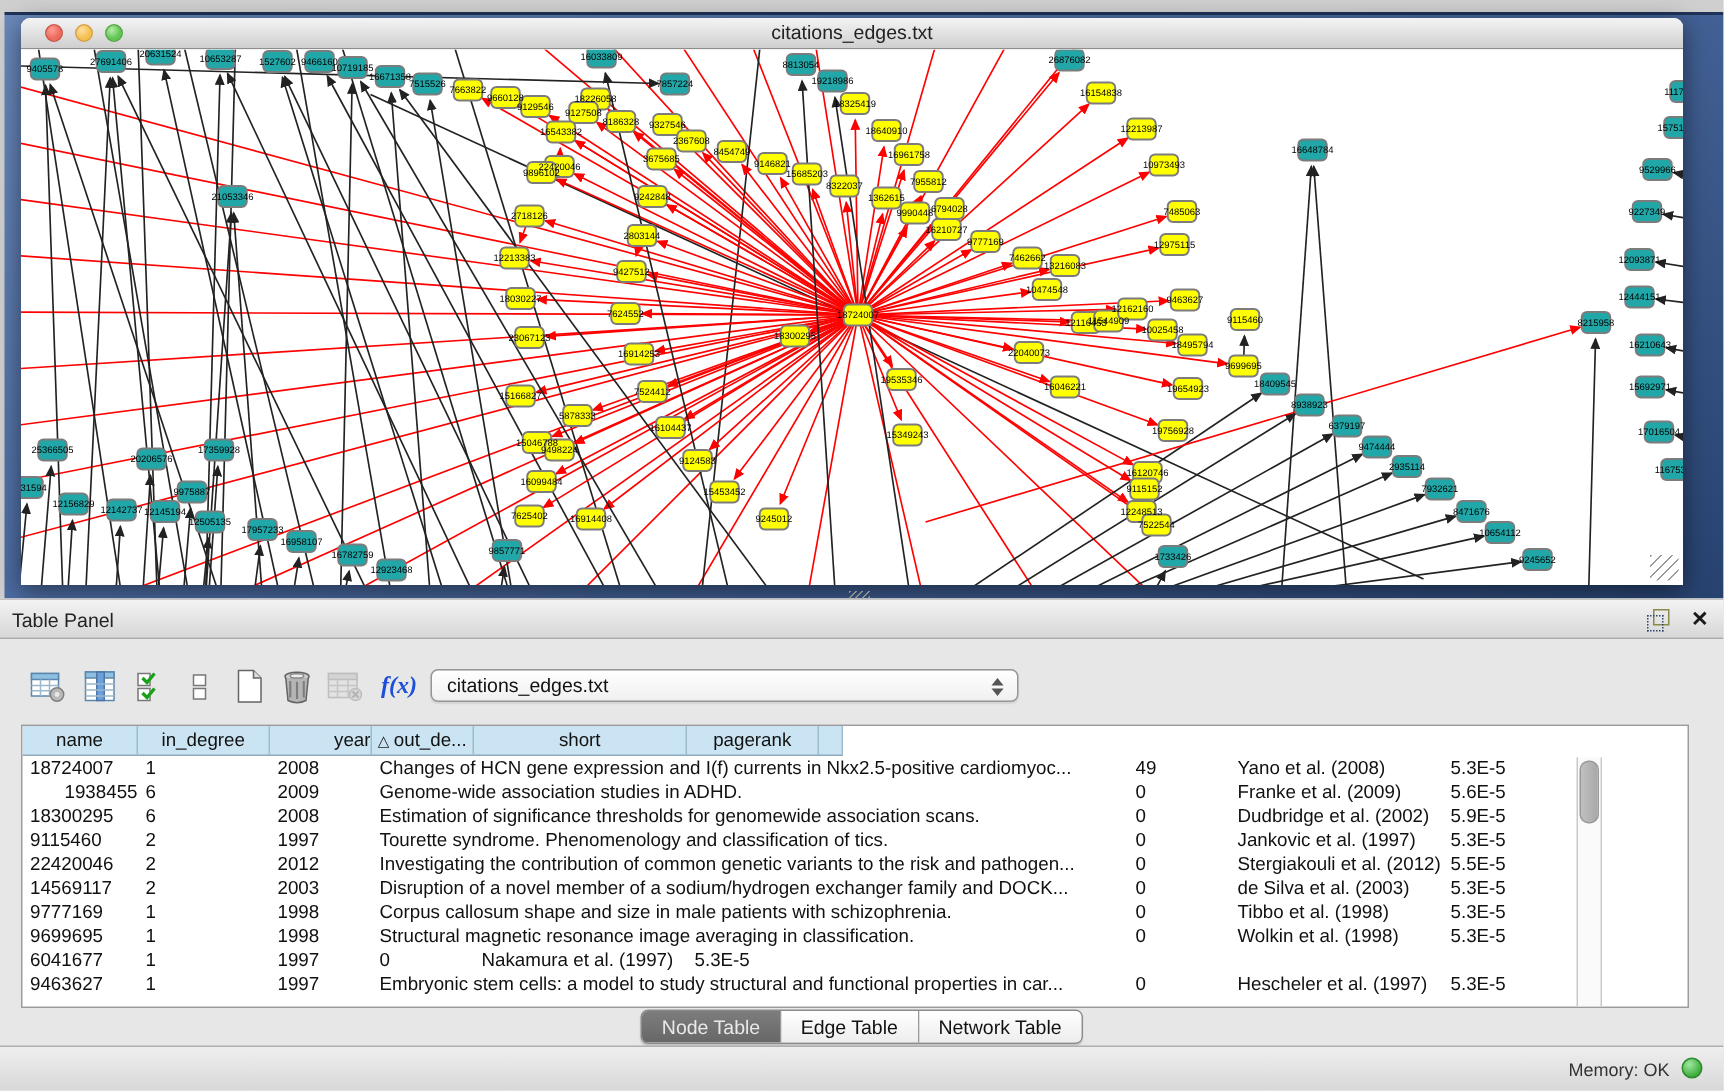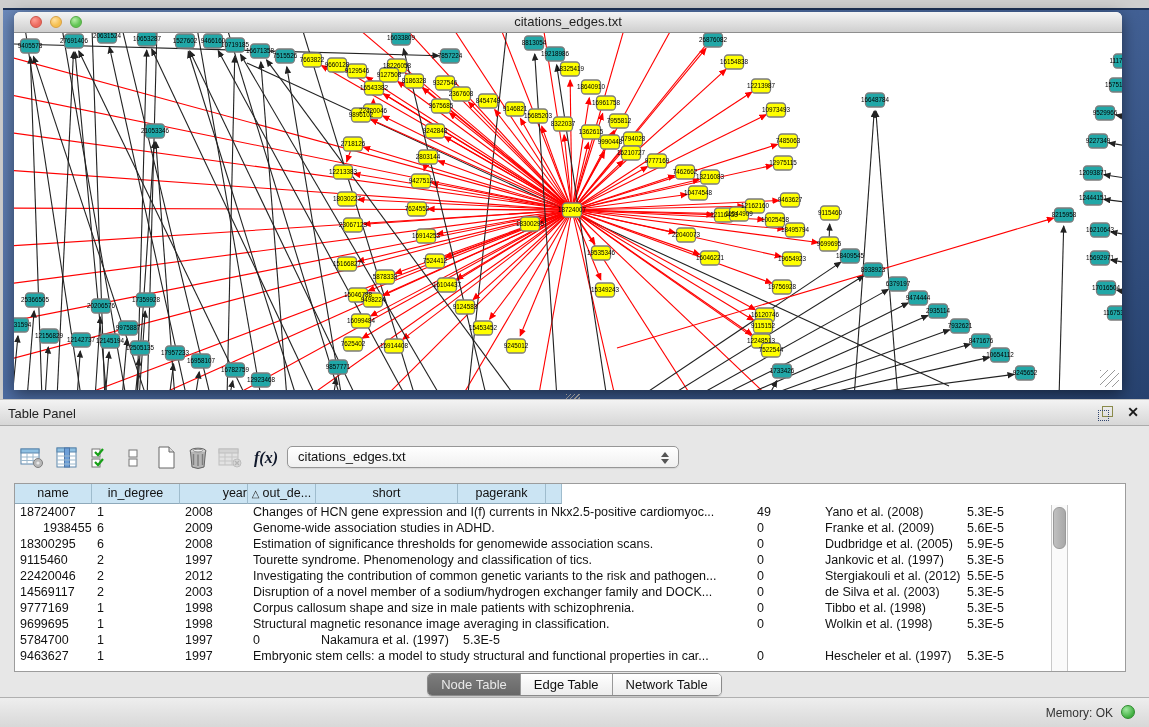--- a/index.html
+++ b/index.html
@@ -52,21 +52,21 @@
   #panel-float .sq2{position:absolute;left:0;top:4px;width:9px;height:9px;border:1px dotted #31456e;}
   #panel-close{position:absolute;right:10px;top:4px;font-size:14px;font-weight:bold;color:#1a1a1a;line-height:16px;}
   #panel-grip{
     position:absolute;left:566px;top:-6px;width:14px;height:5px;
     background:repeating-linear-gradient(135deg,#8f8f8f 0 1px,transparent 1px 3px);
   }
   
   #tp-toolbar{position:absolute;left:14px;top:44px;height:34px;right:14px;}
   .tool{position:absolute;top:2px;height:26px;display:flex;align-items:center;justify-content:center;}
   .tool svg{display:block;}
-  #fx-label{font-family:"Liberation Serif",serif;font-style:italic;font-weight:bold;font-size:16px;color:#0f172a;}
+  #fx-label{font-family:"Liberation Serif",serif;font-style:italic;font-weight:bold;font-size:16px;color:#1d4ed8;}
   #network-select{
     position:absolute;left:273px;top:3px;width:392px;height:22px;box-sizing:border-box;
     border:1px solid #969696;border-radius:5px;
     background:linear-gradient(#ffffff,#f0f0f0);
     font-size:13px;color:#111;line-height:20px;padding-left:10px;
     box-shadow:0 1px 1px rgba(0,0,0,.08);
   }
   #select-arrows{position:absolute;right:8px;top:3px;width:9px;height:16px;}
   #select-arrows div{width:0;height:0;border-left:4px solid transparent;border-right:4px solid transparent;margin:2px 0;}
   .arr-up{border-bottom:5px solid #555;}
@@ -702,21 +702,21 @@
           <div class="td" style="width: 68px;">0</div>
           <div class="td" style="width: 142px;">Franke et al. (2009)</div>
           <div class="td" style="width: 88px;">5.6E-5</div>
         </div>
         <div class="tr">
           <div class="td" style="width: 77px;">18300295</div>
           <div class="td" style="width: 88px;">6</div>
           <div class="td" style="width: 68px;">2008</div>
           <div class="td" style="width: 504px;">Estimation of significance thresholds for genomewide association scans.</div>
           <div class="td" style="width: 68px;">0</div>
-          <div class="td" style="width: 142px;">Dudbridge et al. (2005)</div>
+          <div class="td" style="width: 142px;">Dudbridge et al. (2002)</div>
           <div class="td" style="width: 88px;">5.9E-5</div>
         </div>
         <div class="tr">
           <div class="td" style="width: 77px;">9115460</div>
           <div class="td" style="width: 88px;">2</div>
           <div class="td" style="width: 68px;">1997</div>
           <div class="td" style="width: 504px;">Tourette syndrome. Phenomenology and classification of tics.</div>
           <div class="td" style="width: 68px;">0</div>
           <div class="td" style="width: 142px;">Jankovic et al. (1997)</div>
           <div class="td" style="width: 88px;">5.3E-5</div>
@@ -751,21 +751,21 @@
         <div class="tr">
           <div class="td" style="width: 77px;">9699695</div>
           <div class="td" style="width: 88px;">1</div>
           <div class="td" style="width: 68px;">1998</div>
           <div class="td" style="width: 504px;">Structural magnetic resonance image averaging in classification.</div>
           <div class="td" style="width: 68px;">0</div>
           <div class="td" style="width: 142px;">Wolkin et al. (1998)</div>
           <div class="td" style="width: 88px;">5.3E-5</div>
         </div>
         <div class="tr">
-          <div class="td" style="width: 77px;">5784700</div>
+          <div class="td" style="width: 77px;">6041677</div>
           <div class="td" style="width: 88px;">1</div>
           <div class="td" style="width: 68px;">1997</div>
           <div class="td" style="width: 68px;">0</div>
           <div class="td" style="width: 142px;">Nakamura et al. (1997)</div>
           <div class="td" style="width: 88px;">5.3E-5</div>
         </div>
         <div class="tr">
           <div class="td" style="width: 77px;">9463627</div>
           <div class="td" style="width: 88px;">1</div>
           <div class="td" style="width: 68px;">1997</div>

